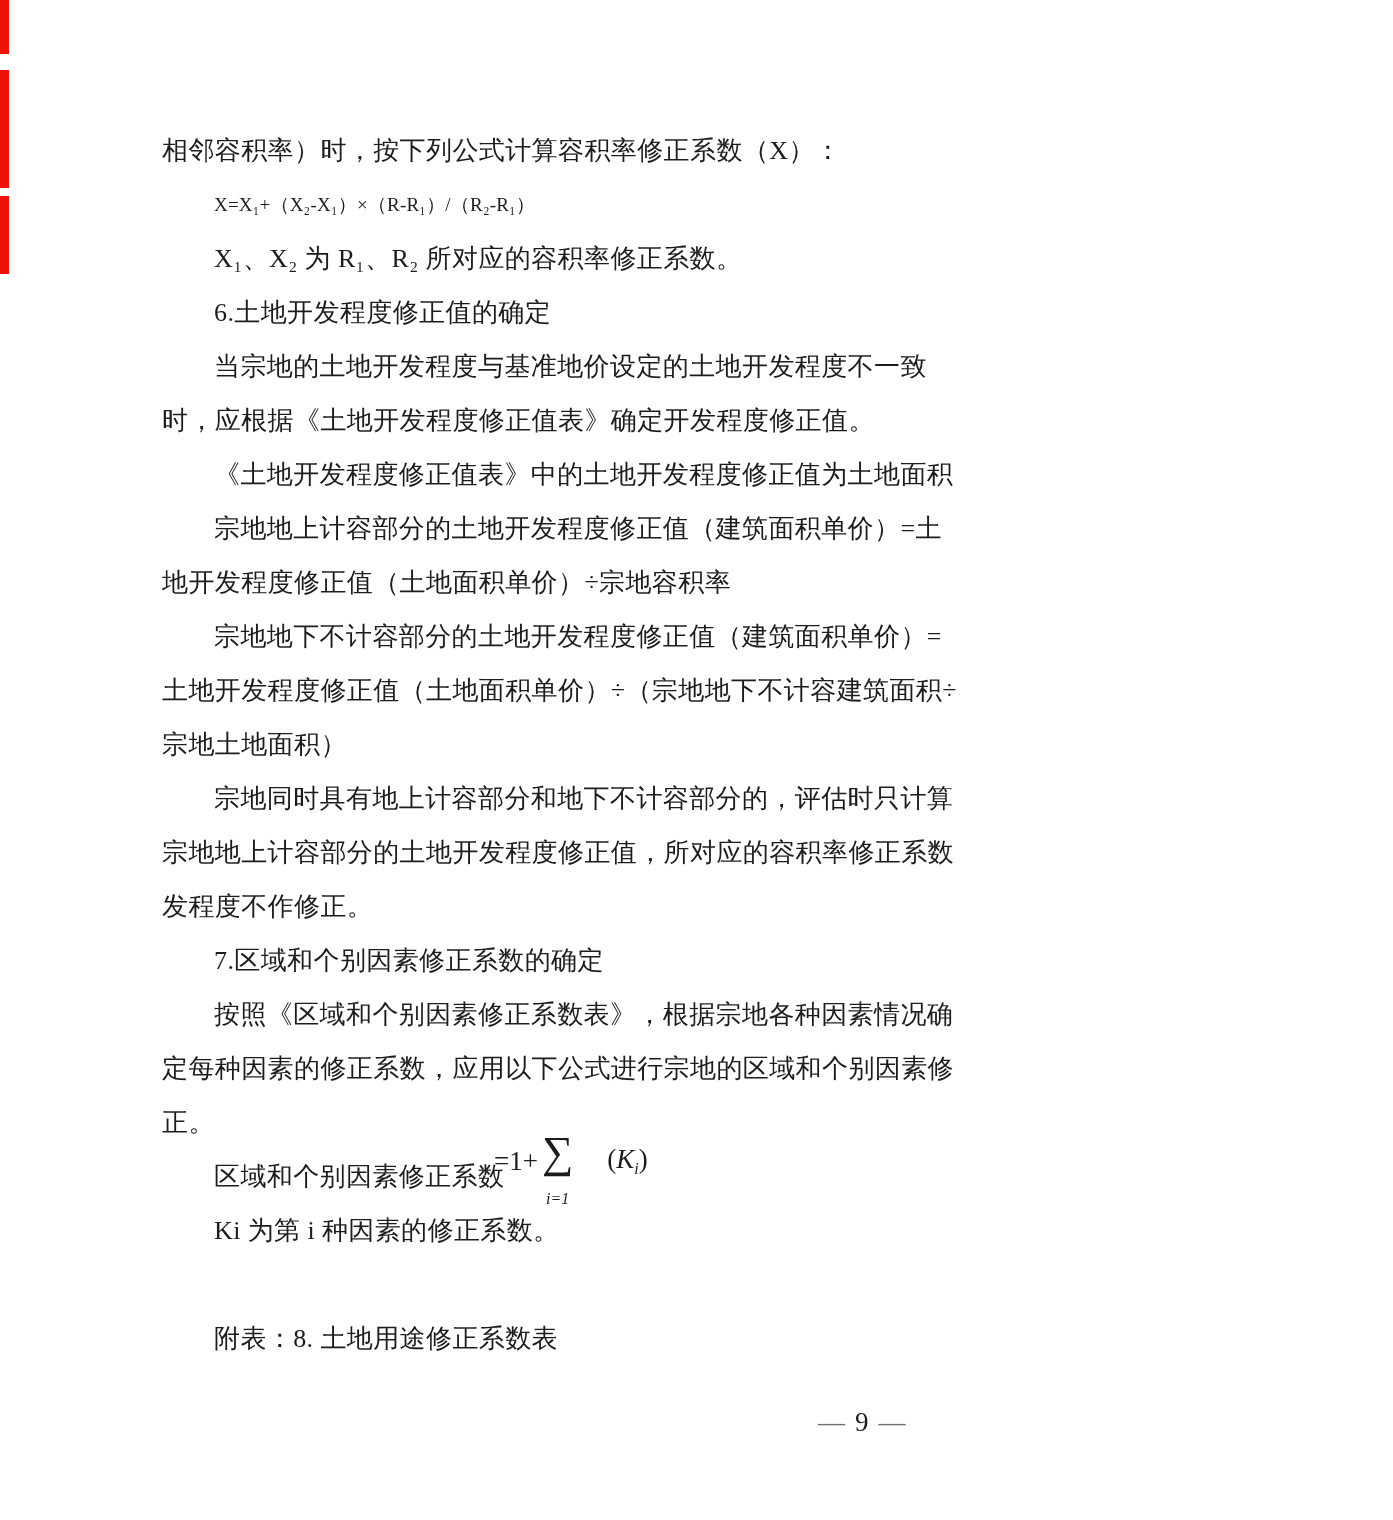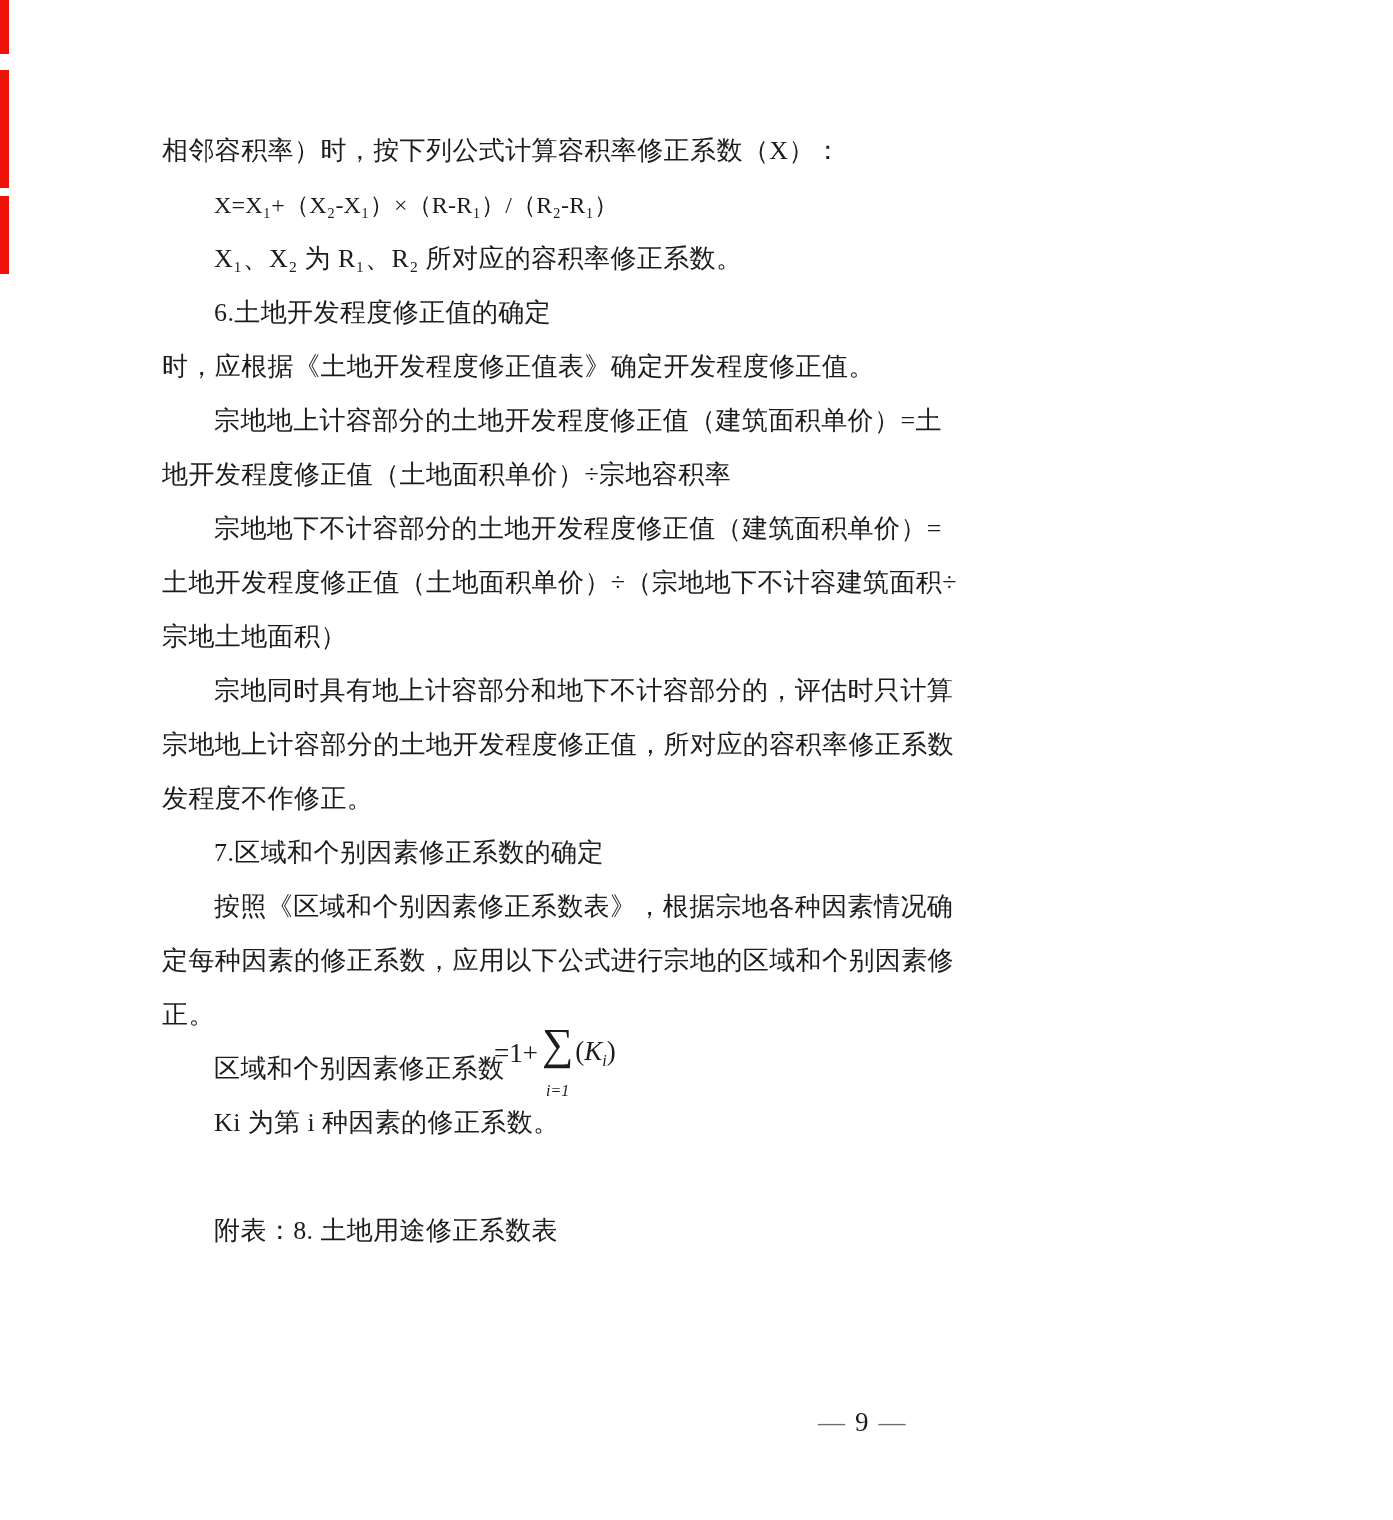--- a/index.html
+++ b/index.html
@@ -34,21 +34,21 @@
     width: 830px;
   }
   .line {
     height: 54px;
     line-height: 54px;
     font-size: 26px;
     letter-spacing: 0.4px;
     white-space: nowrap;
   }
   .ind2 { padding-left: 52px; }
-  .latin { font-size: 24px; letter-spacing: 0.2px; }
+  .latin { font-size: 19px; letter-spacing: 0.2px; }
   .gap  { margin-top: 54px; }
 
   
   .formula-row { position: relative; }
   .math {
     position: absolute;
     left: 332px;
     top: -19px;
     height: 76px;
     display: inline-flex;
@@ -75,20 +75,21 @@
   .m-lower {
     font-size: 16px;
     line-height: 16px;
     font-style: italic;
     margin-top: 16px;
   }
   .m-term {
     font-size: 27px;
     position: relative;
     top: -8px;
+    margin-left: 32px;
   }
   .m-k { font-style: italic; }
   .m-sub {
     font-style: italic;
     font-size: 16px;
     vertical-align: sub;
   }
 
   
   .footer {
@@ -111,21 +112,23 @@
     <div class="scan-mark m1"></div>
     <div class="scan-mark m2"></div>
     <div class="scan-mark m3"></div>
   </div>
 
   <div class="content">
     <div class="line">相邻容积率）时，按下列公式计算容积率修正系数（X）：</div>
     <div class="line ind2 latin">X=X₁+（X₂-X₁）×（R-R₁）/（R₂-R₁）</div>
     <div class="line ind2">X₁、X₂ 为 R₁、R₂ 所对应的容积率修正系数。</div>
     <div class="line ind2">6.土地开发程度修正值的确定</div>
+    <div class="line ind2">当宗地的土地开发程度与基准地价设定的土地开发程度不一致</div>
     <div class="line">时，应根据《土地开发程度修正值表》确定开发程度修正值。</div>
+    <div class="line ind2">《土地开发程度修正值表》中的土地开发程度修正值为土地面积</div>
     <div class="line ind2">宗地地上计容部分的土地开发程度修正值（建筑面积单价）=土</div>
     <div class="line">地开发程度修正值（土地面积单价）÷宗地容积率</div>
     <div class="line ind2">宗地地下不计容部分的土地开发程度修正值（建筑面积单价）=</div>
     <div class="line">土地开发程度修正值（土地面积单价）÷（宗地地下不计容建筑面积÷</div>
     <div class="line">宗地土地面积）</div>
     <div class="line ind2">宗地同时具有地上计容部分和地下不计容部分的，评估时只计算</div>
     <div class="line">宗地地上计容部分的土地开发程度修正值，所对应的容积率修正系数</div>
     <div class="line">发程度不作修正。</div>
     <div class="line ind2">7.区域和个别因素修正系数的确定</div>
     <div class="line ind2">按照《区域和个别因素修正系数表》，根据宗地各种因素情况确</div>

